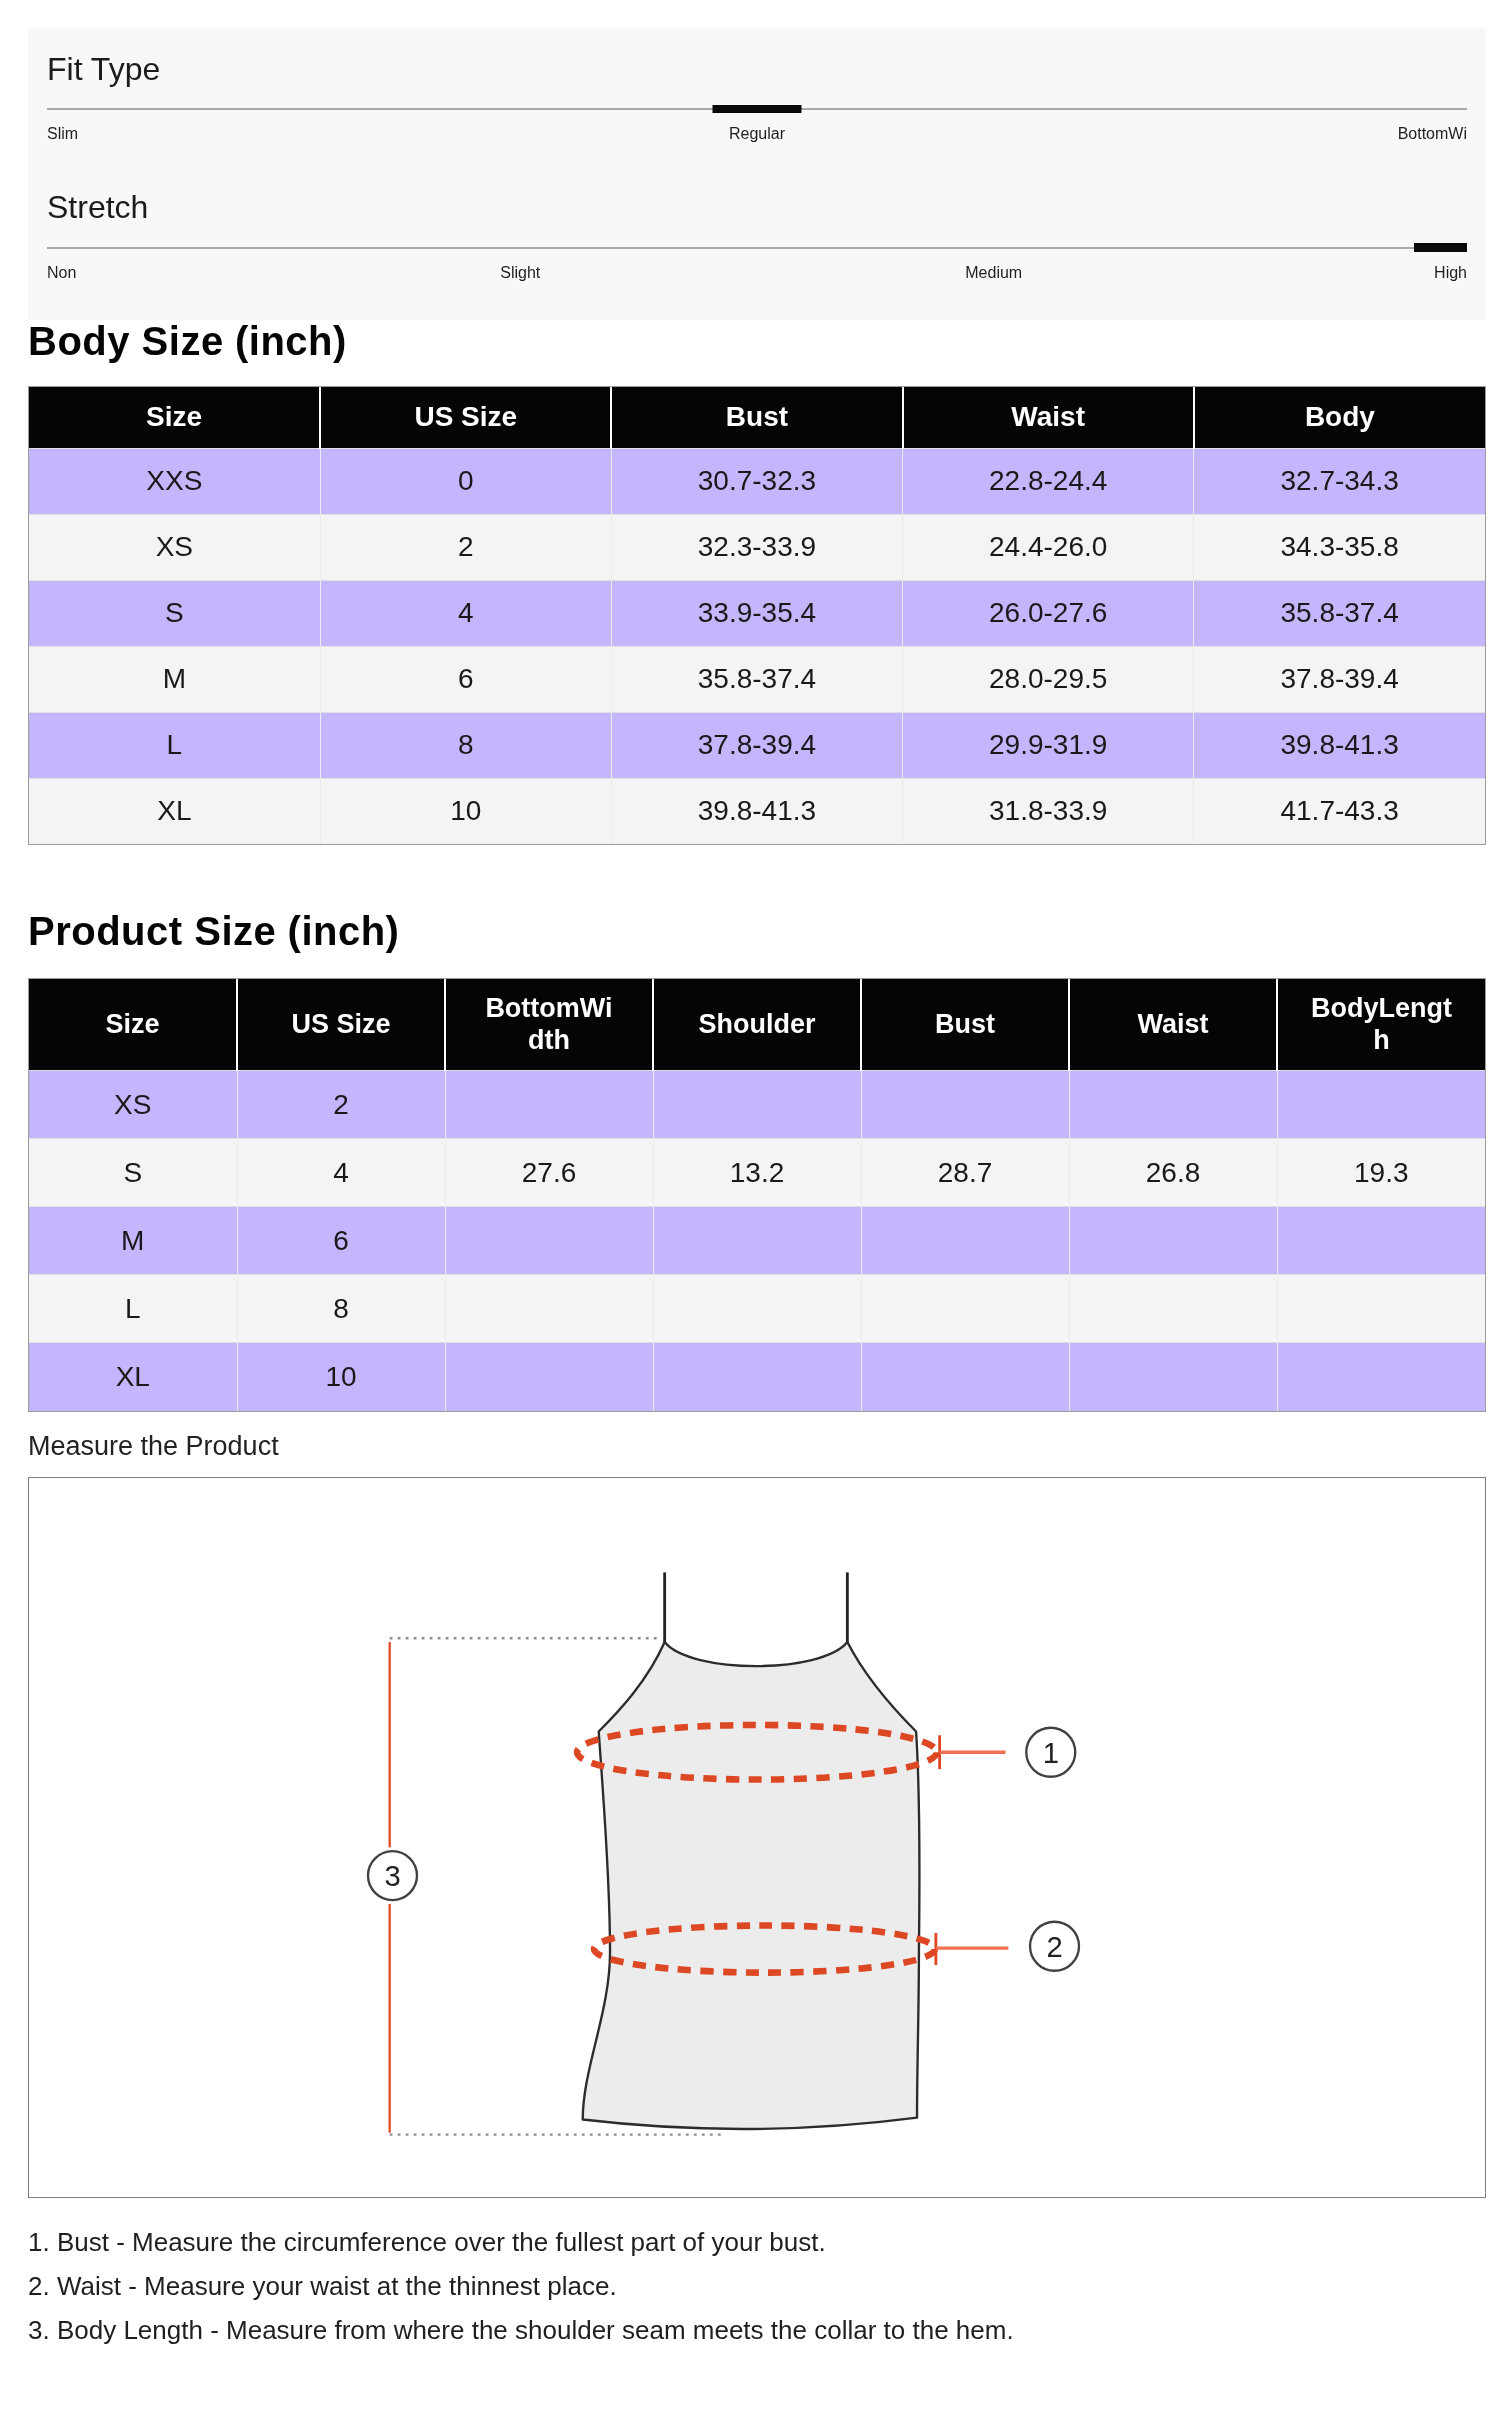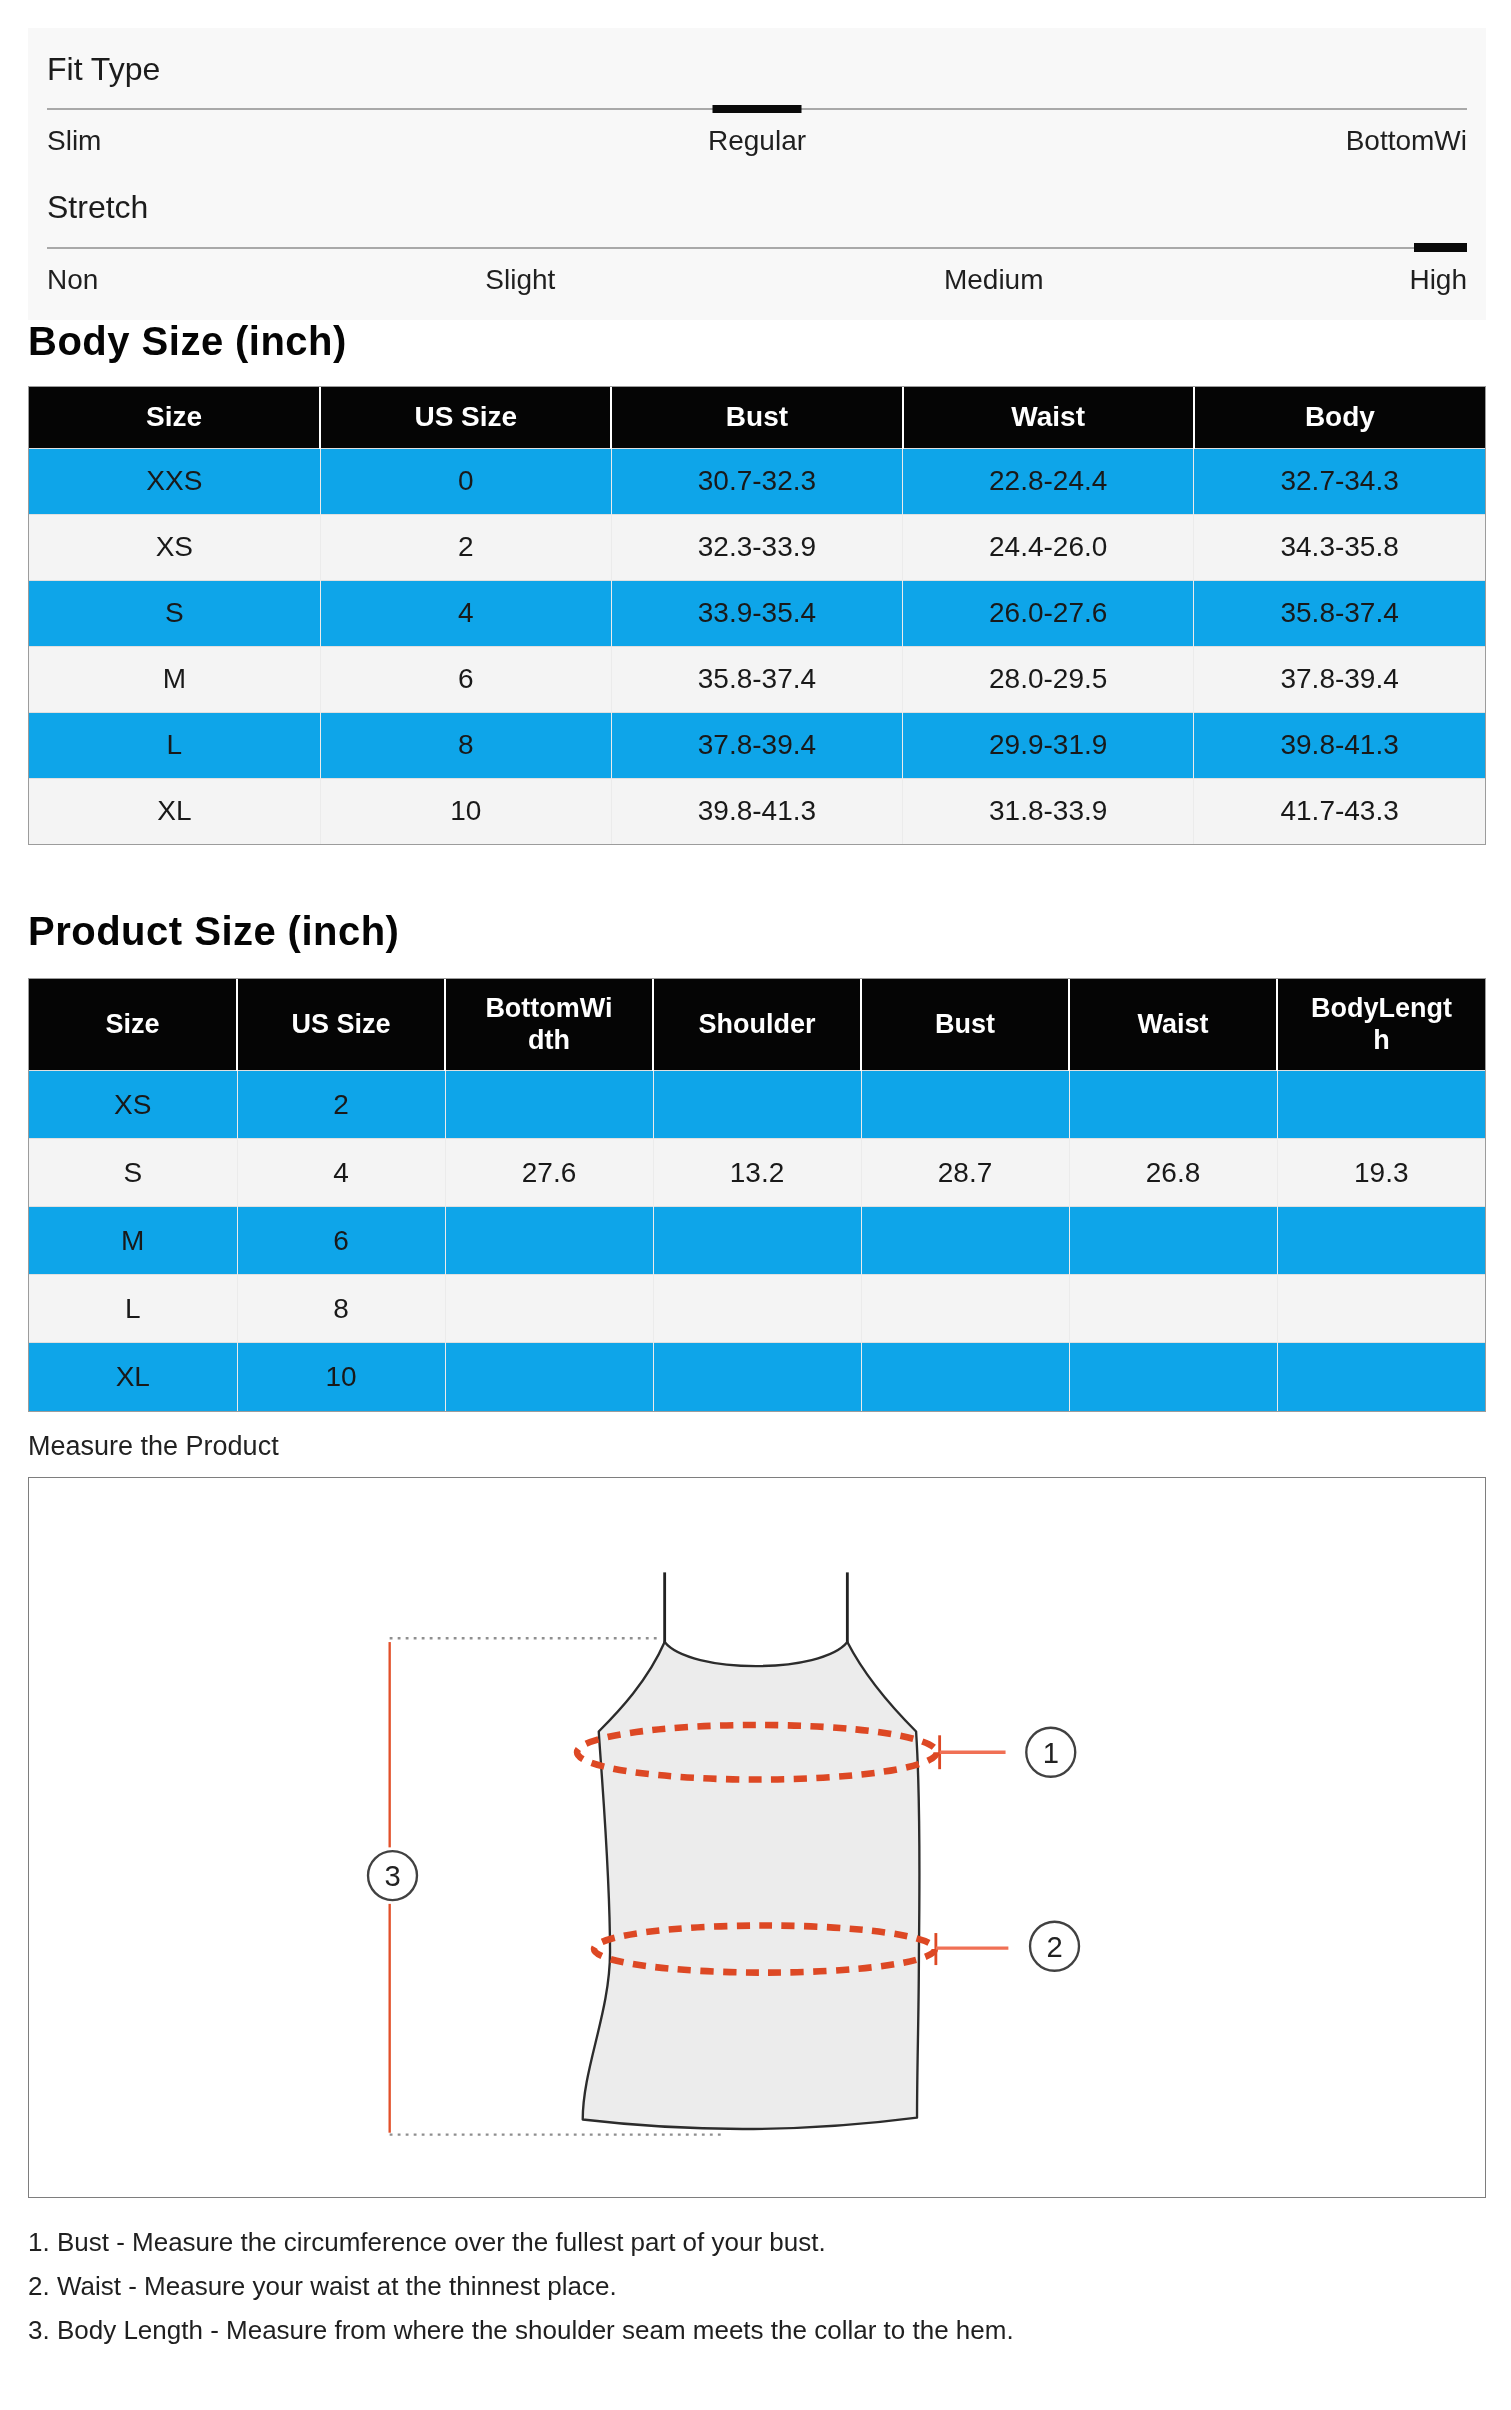--- a/index.html
+++ b/index.html
@@ -8,38 +8,38 @@
   .content { width: 1458px; margin-left: 28px; }
 
   
   .panel { margin-top: 28px; background: #f8f8f8; padding: 22.6px 19px 24.5px 19px; }
   .scale-label { font-size: 32px; color: #1c1c1c; }
   .track { position: relative; height: 9.4px; margin-top: 17px; }
   .track .line { position: absolute; left: 0; right: 0; top: 3.8px; height: 1.9px; background: #a9a9a9; }
   .track .marker { position: absolute; top: 0; height: 8.5px; background: #0a0a0a; }
   .marker-center { width: 89px; left: 50%; transform: translateX(-50%); }
   .marker-right { width: 53px; right: 0; }
-  .opts { position: relative; height: 32px; margin-top: 11.3px; font-size: 28px; color: #1f1f1f; }
+  .opts { position: relative; height: 32px; margin-top: 11.3px; font-size: 16px; color: #1f1f1f; }
   .opt { position: absolute; top: 0; white-space: nowrap; }
   .opt.left { left: 0; }
   .opt.center { left: 50%; transform: translateX(-50%); }
   .opt.p33 { left: 33.33%; transform: translateX(-50%); }
   .opt.p66 { left: 66.67%; transform: translateX(-50%); }
   .opt.right { right: 0; }
   .scale + .scale { margin-top: 32px; }
 
   
   h2.section-title { font-size: 40px; line-height: 43px; font-weight: 800;
     letter-spacing: 0.5px; color: #050505; }
   h2.first { }
   h2.second { margin-top: 65px; }
   h2 .unit { margin-left: 11.3px; }
 
   
-  .table-wrap { border: 1.9px solid #9c9c9c; margin-top: 22.6px; background: #0ea5e9; }
+  .table-wrap { border: 1.9px solid #9c9c9c; margin-top: 22.6px; background: #c4b5fd; }
   .table-wrap.second-table { margin-top: 24.5px; }
   table { width: 100%; border-collapse: collapse; table-layout: fixed; text-align: center; }
   th { background: #050505; color: #ffffff; font-weight: 700; font-size: 28px; }
   th:not(:last-child) { border-right: 2.8px solid #ffffff; }
   .body-table th { height: 61px; }
   .body-table td { height: 66px; }
   .product-table th { height: 92px; font-size: 27px; line-height: 32px; white-space: pre-line; }
   .product-table td { height: 68px; }
   td { font-size: 28px; color: #191919; border-top: 0.9px solid #e0e0e0; }
   td:not(:first-child) { border-left: 0.9px solid #ebebeb; }

